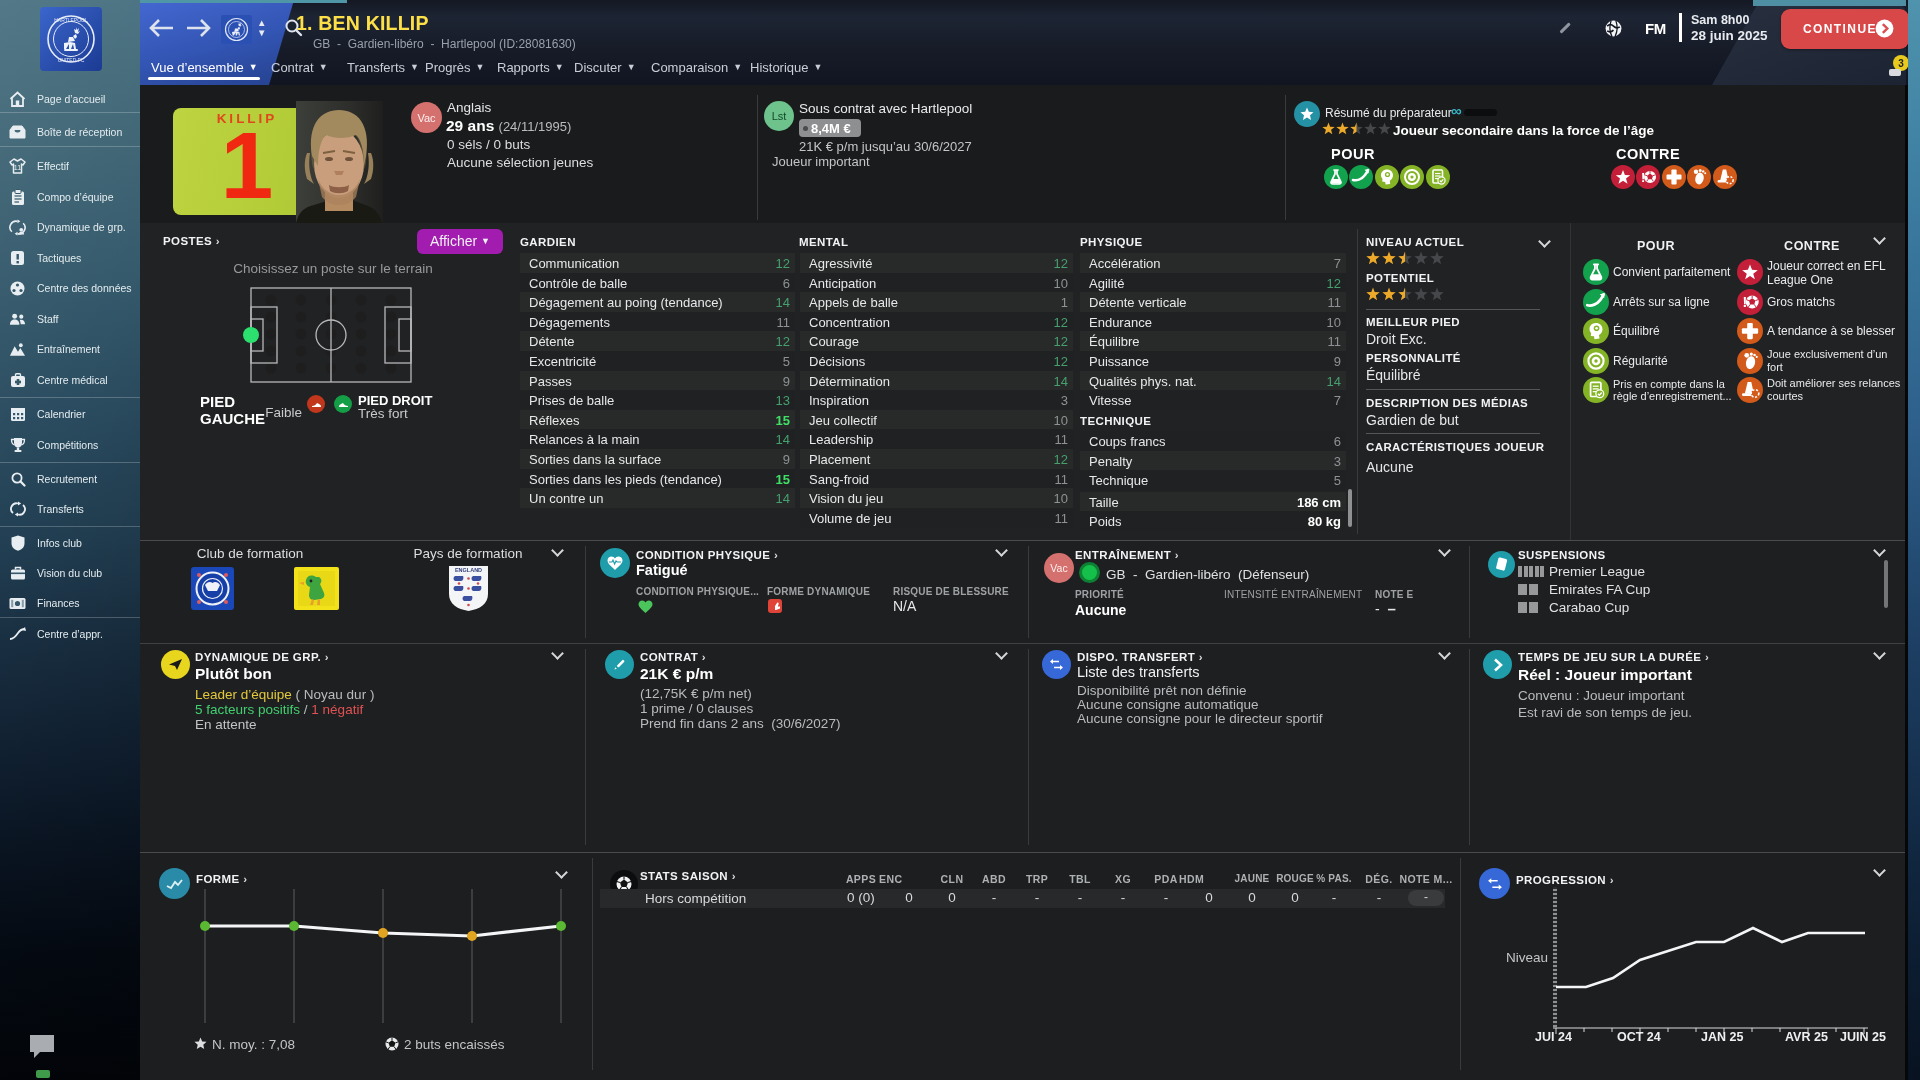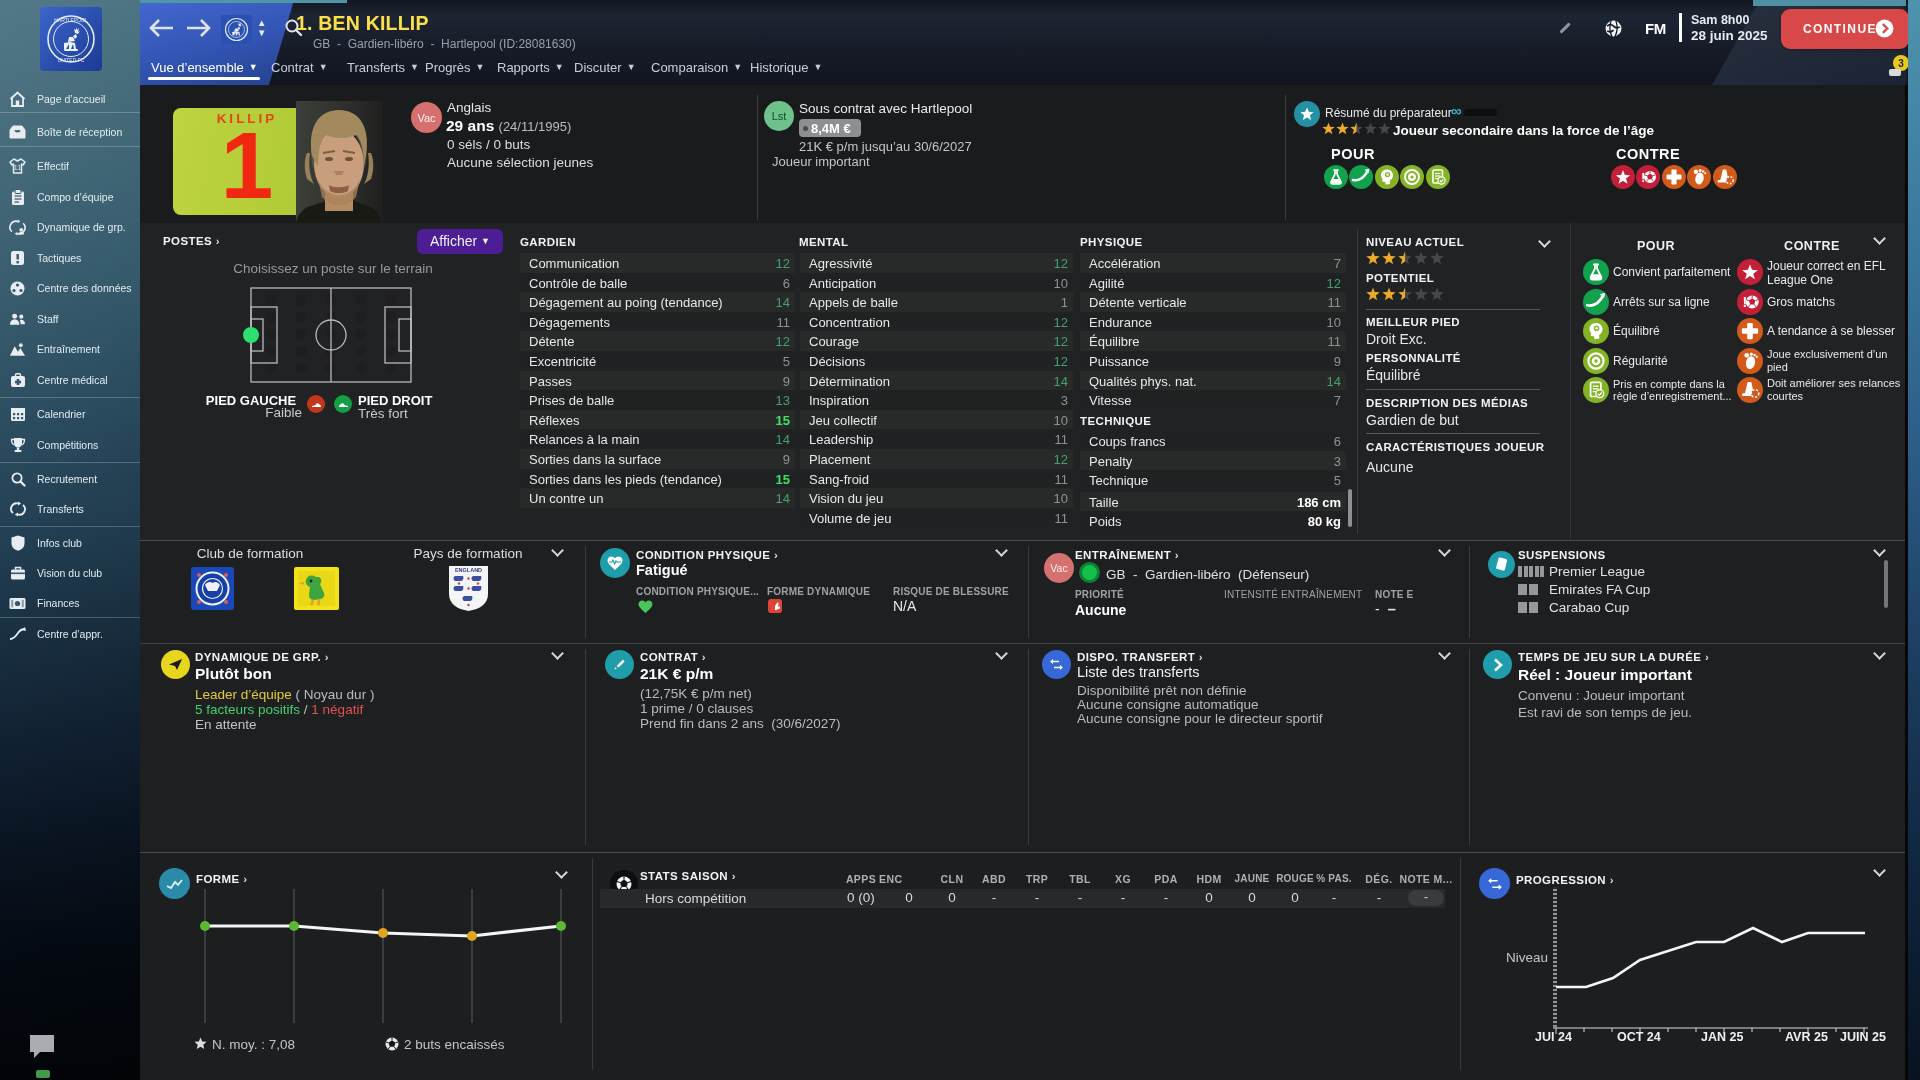--- a/index.html
+++ b/index.html
@@ -481,21 +481,21 @@
       <circle cx="12.0" cy="12.0" r="12.0" fill="#d25a1a"></circle>
       <g transform="scale(1.0)">
         <path d="M9.8 4.5 L13.2 4.5 L15.6 15.5 H7.2 Z" fill="#fff"></path>
         <rect x="4.6" y="15" width="13.5" height="2.6" rx="1.2" fill="#fff"></rect>
         <circle cx="16.6" cy="15.2" r="3.5" fill="#d25a1a" stroke="#fff" stroke-width="1.5" stroke-dasharray="1.9 1.5"></circle>
       </g>
     </svg>
 
 <div class="abs" style="left:140px;top:223px;width:1765px;height:317px;background:#212224"></div>
 <div class="abs h-title" style="left:163px;top:235px">POSTES <span class="arr">›</span></div>
-<div class="abs" style="left:417px;top:229px;width:86px;height:25px;background:#4c1d95;border-radius:6px;color:#f0f1f2;font-size:14px;text-align:center;line-height:24px">Afficher <span style="font-size:9px;position:relative;top:-2px">▼</span></div>
+<div class="abs" style="left:417px;top:229px;width:86px;height:25px;background:#a21caf;border-radius:6px;color:#f0f1f2;font-size:14px;text-align:center;line-height:24px">Afficher <span style="font-size:9px;position:relative;top:-2px">▼</span></div>
 <div class="abs" style="left:200px;top:261px;width:266px;text-align:center;color:#97999b;font-size:13.5px">Choisissez un poste sur le terrain</div>
 <svg class="abs" style="left:243px;top:286px" width="176" height="100" viewBox="0 0 176 100">
 <g fill="#1a1a1a" opacity=".42">
 <circle cx="28" cy="14" r="5.5"></circle>
         <circle cx="58" cy="14" r="5.5"></circle>
         <circle cx="88" cy="14" r="5.5"></circle>
         <circle cx="118" cy="14" r="5.5"></circle>
         <circle cx="148" cy="14" r="5.5"></circle>
 <circle cx="28" cy="31" r="5.5"></circle>
         <circle cx="58" cy="31" r="5.5"></circle>
@@ -522,21 +522,21 @@
 <rect x="8" y="2" width="160" height="94"></rect>
 <line x1="88" y1="2" x2="88" y2="96"></line>
 <circle cx="88" cy="49" r="15"></circle>
 <rect x="8" y="21" width="26" height="56"></rect>
 <rect x="8" y="33" width="12" height="32"></rect>
 <rect x="142" y="21" width="26" height="56"></rect>
 <rect x="156" y="33" width="12" height="32"></rect>
 </g>
 <circle cx="8" cy="49" r="8" fill="#2be06e"></circle>
 </svg>
-<div class="abs" style="left:200px;top:393px;width:102px;text-align:center;color:#fff;font-size:13px;font-weight:bold">PIED GAUCHE</div>
+<div class="abs" style="left:200px;top:393px;width:102px;text-align:left;color:#fff;font-size:15px;font-weight:bold">PIED GAUCHE</div>
 <div class="abs" style="left:200px;top:405px;width:102px;text-align:right;color:#c9cacb;font-size:13.5px">Faible</div>
 <div class="abs cir" style="left:307px;top:395px;width:18px;height:18px;background:#c2371b">
       <svg width="11" height="11" viewBox="0 0 11 11">
         <path d="M1 7 C3 7 5 6 6 4 L8 5 C9 5.5 10 6 10 7.5 L10 8 H1 Z" fill="#fff"></path>
       </svg>
     </div>
 <div class="abs cir" style="left:334px;top:395px;width:18px;height:18px;background:#149e46">
       <svg width="11" height="11" viewBox="0 0 11 11">
         <path d="M10 7 C8 7 6 6 5 4 L3 5 C2 5.5 1 6 1 7.5 L1 8 H10 Z" fill="#fff"></path>
       </svg>
@@ -844,21 +844,21 @@
 <div class="abs" style="left:1613px;top:295px;color:#e8eaeb;font-size:12px">Arrêts sur sa ligne</div>
 <div class="abs" style="left:1613px;top:324px;color:#e8eaeb;font-size:12px">Équilibré</div>
 <div class="abs" style="left:1613px;top:354px;color:#e8eaeb;font-size:12px">Régularité</div>
 <div class="abs" style="left:1613px;top:378px;color:#e8eaeb;font-size:11px">Pris en compte dans la</div>
 <div class="abs" style="left:1613px;top:390px;color:#e8eaeb;font-size:11px">règle d’enregistrement...</div>
 <div class="abs" style="left:1767px;top:259px;color:#e8eaeb;font-size:12px">Joueur correct en EFL</div>
 <div class="abs" style="left:1767px;top:273px;color:#e8eaeb;font-size:12px">League One</div>
 <div class="abs" style="left:1767px;top:295px;color:#e8eaeb;font-size:12px">Gros matchs</div>
 <div class="abs" style="left:1767px;top:324px;color:#e8eaeb;font-size:12px">A tendance à se blesser</div>
 <div class="abs" style="left:1767px;top:348px;color:#e8eaeb;font-size:11px">Joue exclusivement d’un</div>
-<div class="abs" style="left:1767px;top:361px;color:#e8eaeb;font-size:11px">pied</div>
+<div class="abs" style="left:1767px;top:361px;color:#e8eaeb;font-size:11px">fort</div>
 <div class="abs" style="left:1767px;top:377px;color:#e8eaeb;font-size:11px">Doit améliorer ses relances</div>
 <div class="abs" style="left:1767px;top:390px;color:#e8eaeb;font-size:11px">courtes</div>
 
 <div class="hdiv" style="left:140px;top:540px;width:1765px;background:#4a4b4d"></div>
 <div class="abs" style="left:140px;top:541px;width:1765px;height:102px;background:#1e1f21"></div>
 <div class="abs" style="left:180px;top:546px;width:140px;text-align:center;color:#dcdedf;font-size:13.5px">Club de formation</div>
 <div class="abs" style="left:398px;top:546px;width:140px;text-align:center;color:#dcdedf;font-size:13.5px">Pays de formation</div>
 <div class="chevd" style="left:553px;top:546px"></div>
 
 <svg class="abs" style="left:191px;top:565px" width="43" height="47" viewBox="0 0 43 47">
@@ -1069,21 +1069,21 @@
     </div>
 <div class="abs" style="left:640px;top:870px;color:#f2f3f4;font-size:11.5px;font-weight:bold;letter-spacing:.4px">STATS SAISON <span class="arr">›</span></div>
 <div class="abs" style="left:831px;top:873px;width:60px;text-align:center;color:#aeb1b3;font-size:10.5px;font-weight:bold;letter-spacing:.4px">APPS</div>
 <div class="abs" style="left:879px;top:873px;width:60px;text-align:left;color:#aeb1b3;font-size:10.5px;font-weight:bold;letter-spacing:.4px">ENC</div>
 <div class="abs" style="left:922px;top:873px;width:60px;text-align:center;color:#aeb1b3;font-size:10.5px;font-weight:bold;letter-spacing:.4px">CLN</div>
 <div class="abs" style="left:964px;top:873px;width:60px;text-align:center;color:#aeb1b3;font-size:10.5px;font-weight:bold;letter-spacing:.4px">ABD</div>
 <div class="abs" style="left:1007px;top:873px;width:60px;text-align:center;color:#aeb1b3;font-size:10.5px;font-weight:bold;letter-spacing:.4px">TRP</div>
 <div class="abs" style="left:1050px;top:873px;width:60px;text-align:center;color:#aeb1b3;font-size:10.5px;font-weight:bold;letter-spacing:.4px">TBL</div>
 <div class="abs" style="left:1093px;top:873px;width:60px;text-align:center;color:#aeb1b3;font-size:10.5px;font-weight:bold;letter-spacing:.4px">XG</div>
 <div class="abs" style="left:1136px;top:873px;width:60px;text-align:center;color:#aeb1b3;font-size:10.5px;font-weight:bold;letter-spacing:.4px">PDA</div>
-<div class="abs" style="left:1179px;top:873px;width:60px;text-align:center;color:#aeb1b3;font-size:10.5px;font-weight:bold;letter-spacing:.4px">HDM</div>
+<div class="abs" style="left:1179px;top:873px;width:60px;color:#aeb1b3;font-size:10.5px;font-weight:bold;letter-spacing:.4px">HDM</div>
 <div class="abs" style="left:1222px;top:873px;width:60px;text-align:center;color:#aeb1b3;font-size:10px;font-weight:bold;letter-spacing:.2px">JAUNE</div>
 <div class="abs" style="left:1265px;top:873px;width:60px;text-align:center;color:#aeb1b3;font-size:10px;font-weight:bold;letter-spacing:.2px">ROUGE</div>
 <div class="abs" style="left:1304px;top:873px;width:60px;text-align:center;color:#aeb1b3;font-size:10px;font-weight:bold;letter-spacing:.2px">% PAS.</div>
 <div class="abs" style="left:1349px;top:873px;width:60px;text-align:center;color:#aeb1b3;font-size:10.5px;font-weight:bold;letter-spacing:.4px">DÉG.</div>
 <div class="abs" style="left:1396px;top:873px;width:60px;text-align:center;color:#aeb1b3;font-size:10.5px;font-weight:bold;letter-spacing:.4px">NOTE M...</div>
 <div class="abs" style="left:600px;top:889px;width:845px;height:19px;background:#28292a"></div>
 <div class="abs" style="left:645px;top:891px;color:#d8dadb;font-size:13.5px">Hors compétition</div>
 <div class="abs" style="left:831px;top:890px;width:60px;text-align:center;color:#d8dadb;font-size:13.5px">0 (0)</div>
 <div class="abs" style="left:879px;top:890px;width:60px;text-align:center;color:#d8dadb;font-size:13.5px">0</div>
 <div class="abs" style="left:922px;top:890px;width:60px;text-align:center;color:#d8dadb;font-size:13.5px">0</div>

